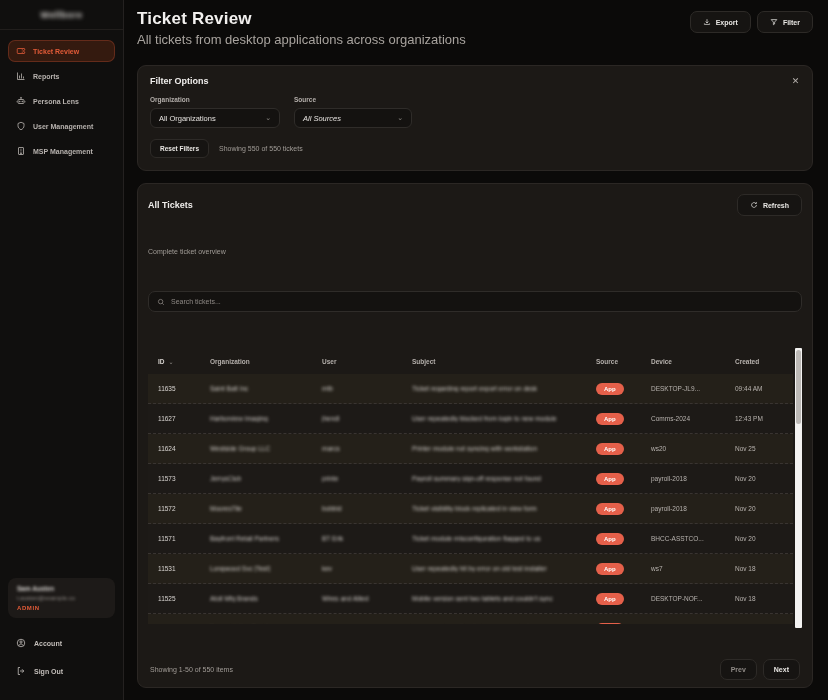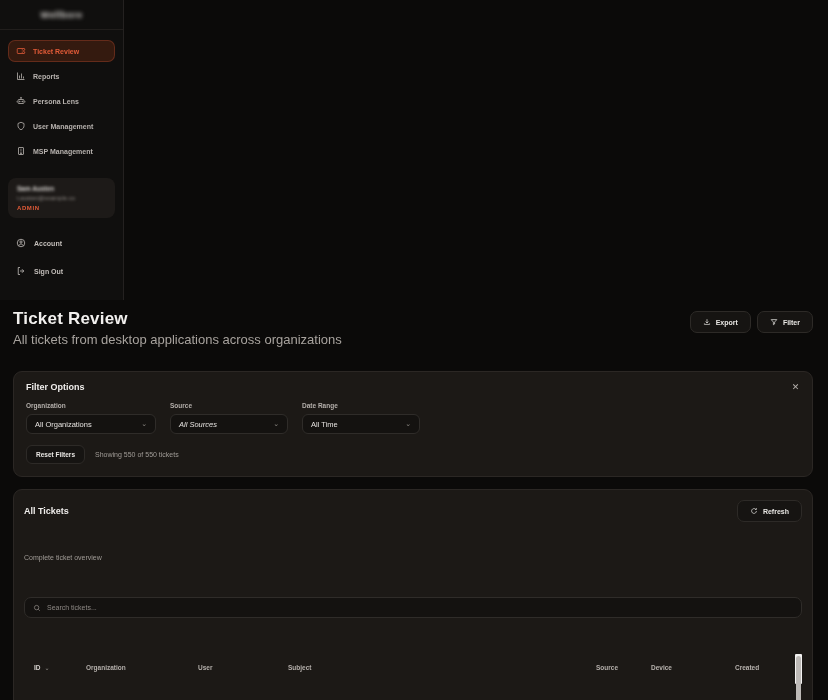--- a/index.html
+++ b/index.html
@@ -1,17 +1,17 @@
 <!DOCTYPE html>
 <html><head>
 <meta charset="utf-8">
 <style>
   * { margin:0; padding:0; box-sizing:border-box; }
   html,body { width:828px; height:700px; background:#0b0a09; font-family:"Liberation Sans","DejaVu Sans",sans-serif; color:#e8e6e3; overflow:hidden; }
-  .app { display:flex; width:828px; height:700px;flex-direction:column; }
+  .app { display:flex; width:828px; height:700px; }
 
   
   .sidebar { width:124px; min-width:124px; background:#100f0e; border-right:1px solid #242120; display:flex; flex-direction:column; }
   .logo-wrap { height:30px; display:flex; align-items:center; justify-content:center; border-bottom:1px solid #211e1c; }
   .logo-text { font-size:9px; font-weight:bold; color:#d9d6d3; filter:blur(2px); letter-spacing:.5px; }
   .nav { padding:10px 8px; display:flex; flex-direction:column; gap:3px; }
   .nav-item { display:flex; align-items:center; gap:7px; padding:6px 8px; border-radius:7px; font-size:7px; font-weight:bold; color:#b7b2ae; cursor:pointer; }
   .nav-item svg { width:10px; height:10px; flex:none; }
   .nav-item.active { background:#341a0f; color:#e25b38; border:1px solid rgba(226,91,56,.28); padding:5px 7px; }
   .spacer { flex:1; }
@@ -27,21 +27,21 @@
   .main { flex:1; display:flex; flex-direction:column; padding:9px 15px 12px 13px; min-width:0; }
   .page-header { display:flex; justify-content:space-between; align-items:flex-start; }
   .page-title { font-size:17px; font-weight:bold; color:#f2f0ee; letter-spacing:.2px; }
   .page-subtitle { font-size:13px; color:#a8a39e; margin-top:3px; }
   .header-actions { display:flex; gap:6px; margin-top:2px; }
   .btn { display:inline-flex; align-items:center; gap:5px; background:#161412; border:1px solid #2d2a27; border-radius:7px; padding:6px 12px; font-size:7px; font-weight:bold; color:#e8e6e3; cursor:pointer; white-space:nowrap; }
   .btn svg { width:8px; height:8px; }
   .btn.muted-text { color:#8f8a86; }
 
   
-  .filter-panel { margin-top:24px; background:#1c1916; border:1px solid #2b2724; border-radius:9px; padding:10px 12px 12px; position:relative; }
+  .filter-panel { margin-top:18px; background:#1c1916; border:1px solid #2b2724; border-radius:9px; padding:10px 12px 12px; position:relative; }
   .panel-title { font-size:9px; font-weight:bold; color:#efedeb; }
   .close-btn { position:absolute; top:8px; right:10px; width:13px; height:13px; display:flex; align-items:center; justify-content:center; color:#b5b0ac; font-size:9px; cursor:pointer; border-radius:4px; }
   .filter-fields { display:flex; gap:14px; margin-top:10px; }
   .field-label { font-size:6.5px; font-weight:bold; color:#b3aeaa; margin-bottom:5px; }
   .select { display:flex; align-items:center; justify-content:space-between; background:#141210; border:1px solid #2f2c29; border-radius:6px; height:20px; padding:0 8px; font-size:7.5px; color:#e4e1de; cursor:pointer; }
   .select .chev { color:#8f8a86; font-size:7px; margin-left:10px; }
   .f-org .select { width:130px; }
   .f-src .select { width:118px;font-style:italic; }
   .f-date .select { width:118px; }
   .filter-bottom { display:flex; align-items:center; gap:10px; margin-top:11px; }
@@ -195,27 +195,20 @@
             <span class="chev">⌄</span>
           </div>
         </div>
         <div class="f-src">
           <div class="field-label">Source</div>
           <div class="select">
             <span>All Sources</span>
             <span class="chev">⌄</span>
           </div>
         </div>
-        <div class="f-date">
-          <div class="field-label">Date Range</div>
-          <div class="select">
-            <span>All Time</span>
-            <span class="chev">⌄</span>
-          </div>
-        </div>
       </div>
 
       <div class="filter-bottom">
         <button class="reset-btn">Reset Filters</button>
         <span class="filter-summary">Showing 550 of 550 tickets</span>
       </div>
     </section>
 
     <section class="tickets-panel">
       <div class="tp-head">

